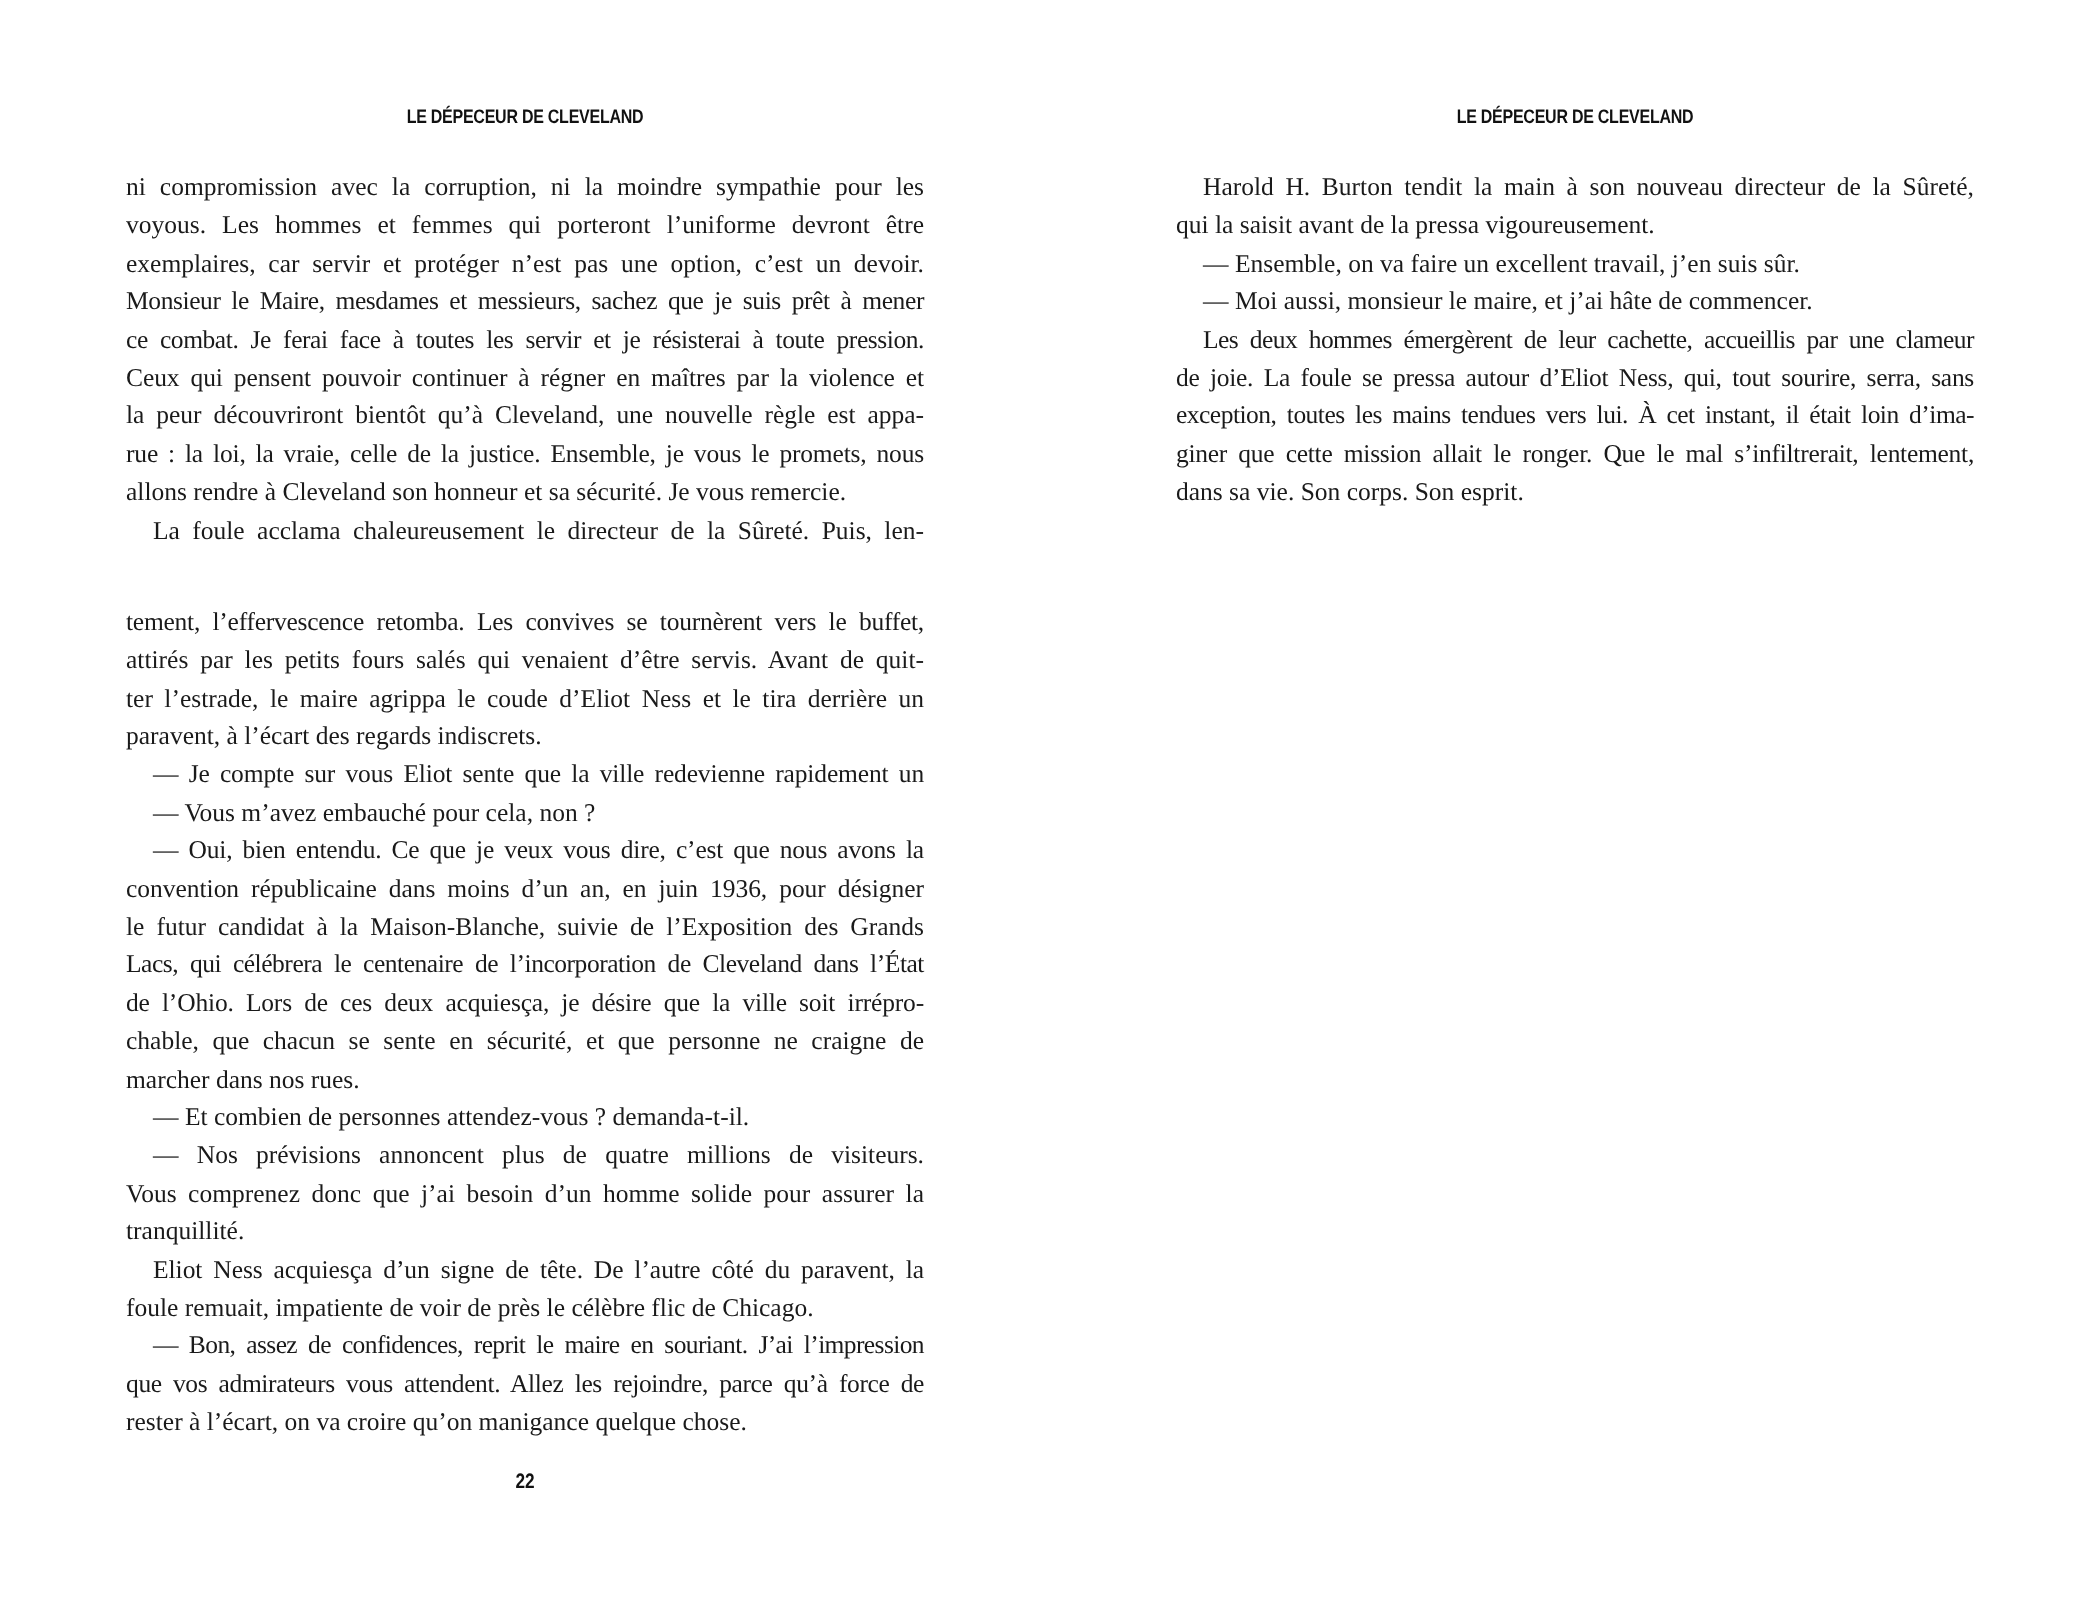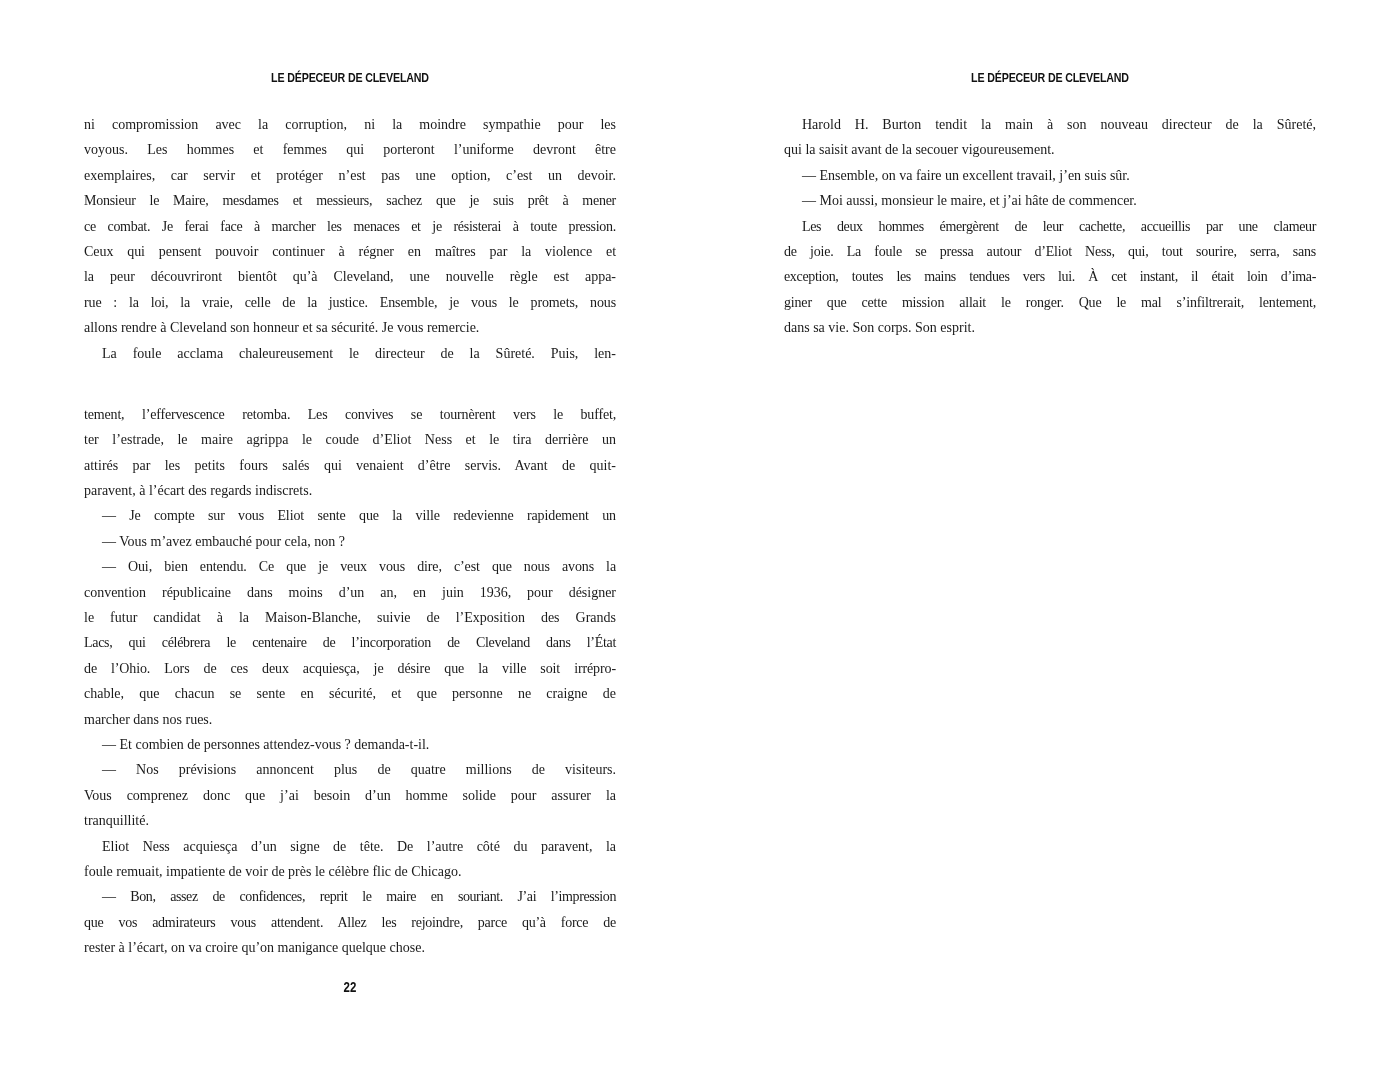--- a/index.html
+++ b/index.html
@@ -6,47 +6,47 @@
   body { width: 1400px; height: 1075px; position: relative; overflow: hidden;
          font-family: "Liberation Serif", "DejaVu Serif", serif; color: #1a1a1a; }
   .page { position: absolute; top: 0; width: 532px; height: 1075px; }
   #page-left { left: 84px; }
   #page-right { left: 784px; }
   .running-head { position: absolute; top: 70px; left: 0; width: 100%; text-align: center;
          font-family: "Liberation Sans", "DejaVu Sans", sans-serif; font-weight: bold;
          font-size: 13px; letter-spacing: -0.2px; transform: scaleX(0.82); transform-origin: center;
          color: #111; }
   .body { position: absolute; top: 112px; left: 0; width: 532px; }
-  .line { display: block; height: 25.4px; line-height: 25.4px; font-size: 14px; white-space: nowrap;
+  .line { display: block; height: 25.4px; line-height: 25.4px; font-size: 17px; white-space: nowrap;
           text-align: justify; text-align-last: justify; }
   .line.last { text-align-last: left; }
   .line.indent { padding-left: 18px; }
   .folio { position: absolute; top: 979px; left: 0; width: 100%; text-align: center;
            font-family: "Liberation Sans", "DejaVu Sans", sans-serif; font-weight: bold; font-size: 14px;
            transform: scaleX(0.82); color: #111; }
 </style>
 </head>
 <body>
 
 <div class="page" id="page-left">
   <div class="running-head">LE DÉPECEUR DE CLEVELAND</div>
   <div class="body">
       <span class="line" style="display: block;">ni compromission avec la corruption, ni la moindre sympathie pour les</span>
       <span class="line" style="display: block;">voyous. Les hommes et femmes qui porteront l’uniforme devront être</span>
       <span class="line" style="display: block;">exemplaires, car servir et protéger n’est pas une option, c’est un devoir.</span>
       <span class="line" style="display: block; letter-spacing: -0.265px;">Monsieur le Maire, mesdames et messieurs, sachez que je suis prêt à mener</span>
-      <span class="line" style="display: block; letter-spacing: -0.291px;">ce combat. Je ferai face à marcher les menaces et je résisterai à toute pression.</span>
+      <span class="line" style="display: block; letter-spacing: -0.291px;">ce combat. Je ferai face à toutes les servir et je résisterai à toute pression.</span>
       <span class="line" style="display: block; letter-spacing: -0.056px;">Ceux qui pensent pouvoir continuer à régner en maîtres par la violence et</span>
       <span class="line" style="display: block; letter-spacing: -0.021px;">la peur découvriront bientôt qu’à Cleveland, une nouvelle règle est appa-</span>
       <span class="line" style="display: block; letter-spacing: -0.116px;">rue : la loi, la vraie, celle de la justice. Ensemble, je vous le promets, nous</span>
       <span class="line last" style="display: block;">allons rendre à Cleveland son honneur et sa sécurité. Je vous remercie.</span>
       <span class="line indent" style="display: block;">La foule acclama chaleureusement le directeur de la Sûreté. Puis, len-</span>
       <span class="line" style="display: block; letter-spacing: -0.166px; margin-top: 36px;">tement, l’effervescence retomba. Les convives se tournèrent vers le buffet,</span>
+      <span class="line" style="display: block;">attirés par les petits fours salés qui venaient d’être servis. Avant de quit-</span>
       <span class="line" style="display: block;">ter l’estrade, le maire agrippa le coude d’Eliot Ness et le tira derrière un</span>
-      <span class="line" style="display: block;">attirés par les petits fours salés qui venaient d’être servis. Avant de quit-</span>
       <span class="line last" style="display: block;">paravent, à l’écart des regards indiscrets.</span>
       <span class="line indent" style="display: block; letter-spacing: -0.1px;">— Je compte sur vous Eliot sente que la ville redevienne rapidement un</span>
       <span class="line indent last" style="display: block;">— Vous m’avez embauché pour cela, non ?</span>
       <span class="line indent" style="display: block; letter-spacing: -0.12px;">— Oui, bien entendu. Ce que je veux vous dire, c’est que nous avons la</span>
       <span class="line" style="display: block; letter-spacing: -0.015px;">convention républicaine dans moins d’un an, en juin 1936, pour désigner</span>
       <span class="line" style="display: block;">le futur candidat à la Maison-Blanche, suivie de l’Exposition des Grands</span>
       <span class="line" style="display: block; letter-spacing: -0.309px;">Lacs, qui célébrera le centenaire de l’incorporation de Cleveland dans l’État</span>
       <span class="line" style="display: block; letter-spacing: -0.114px;">de l’Ohio. Lors de ces deux acquiesça, je désire que la ville soit irrépro-</span>
       <span class="line" style="display: block;">chable, que chacun se sente en sécurité, et que personne ne craigne de</span>
       <span class="line last" style="display: block;">marcher dans nos rues.</span>
@@ -60,21 +60,21 @@
       <span class="line" style="display: block; letter-spacing: -0.247px;">que vos admirateurs vous attendent. Allez les rejoindre, parce qu’à force de</span>
       <span class="line last" style="display: block;">rester à l’écart, on va croire qu’on manigance quelque chose.</span>
     </div>
   <div class="folio">22</div>
 </div>
 
 <div class="page" id="page-right">
   <div class="running-head">LE DÉPECEUR DE CLEVELAND</div>
   <div class="body">
       <span class="line indent" style="display: block;">Harold H. Burton tendit la main à son nouveau directeur de la Sûreté,</span>
-      <span class="line last" style="display: block;">qui la saisit avant de la secouer vigoureusement.</span>
+      <span class="line last" style="display: block;">qui la saisit avant de la pressa vigoureusement.</span>
       <span class="line indent last" style="display: block;">— Ensemble, on va faire un excellent travail, j’en suis sûr.</span>
       <span class="line indent last" style="display: block;">— Moi aussi, monsieur le maire, et j’ai hâte de commencer.</span>
       <span class="line indent" style="display: block; letter-spacing: -0.355px;">Les deux hommes émergèrent de leur cachette, accueillis par une clameur</span>
       <span class="line" style="display: block; letter-spacing: -0.193px;">de joie. La foule se pressa autour d’Eliot Ness, qui, tout sourire, serra, sans</span>
       <span class="line" style="display: block; letter-spacing: -0.339px;">exception, toutes les mains tendues vers lui. À cet instant, il était loin d’ima-</span>
       <span class="line" style="display: block; letter-spacing: -0.18px;">giner que cette mission allait le ronger. Que le mal s’infiltrerait, lentement,</span>
       <span class="line last" style="display: block;">dans sa vie. Son corps. Son esprit.</span>
     </div>
 </div>
 

